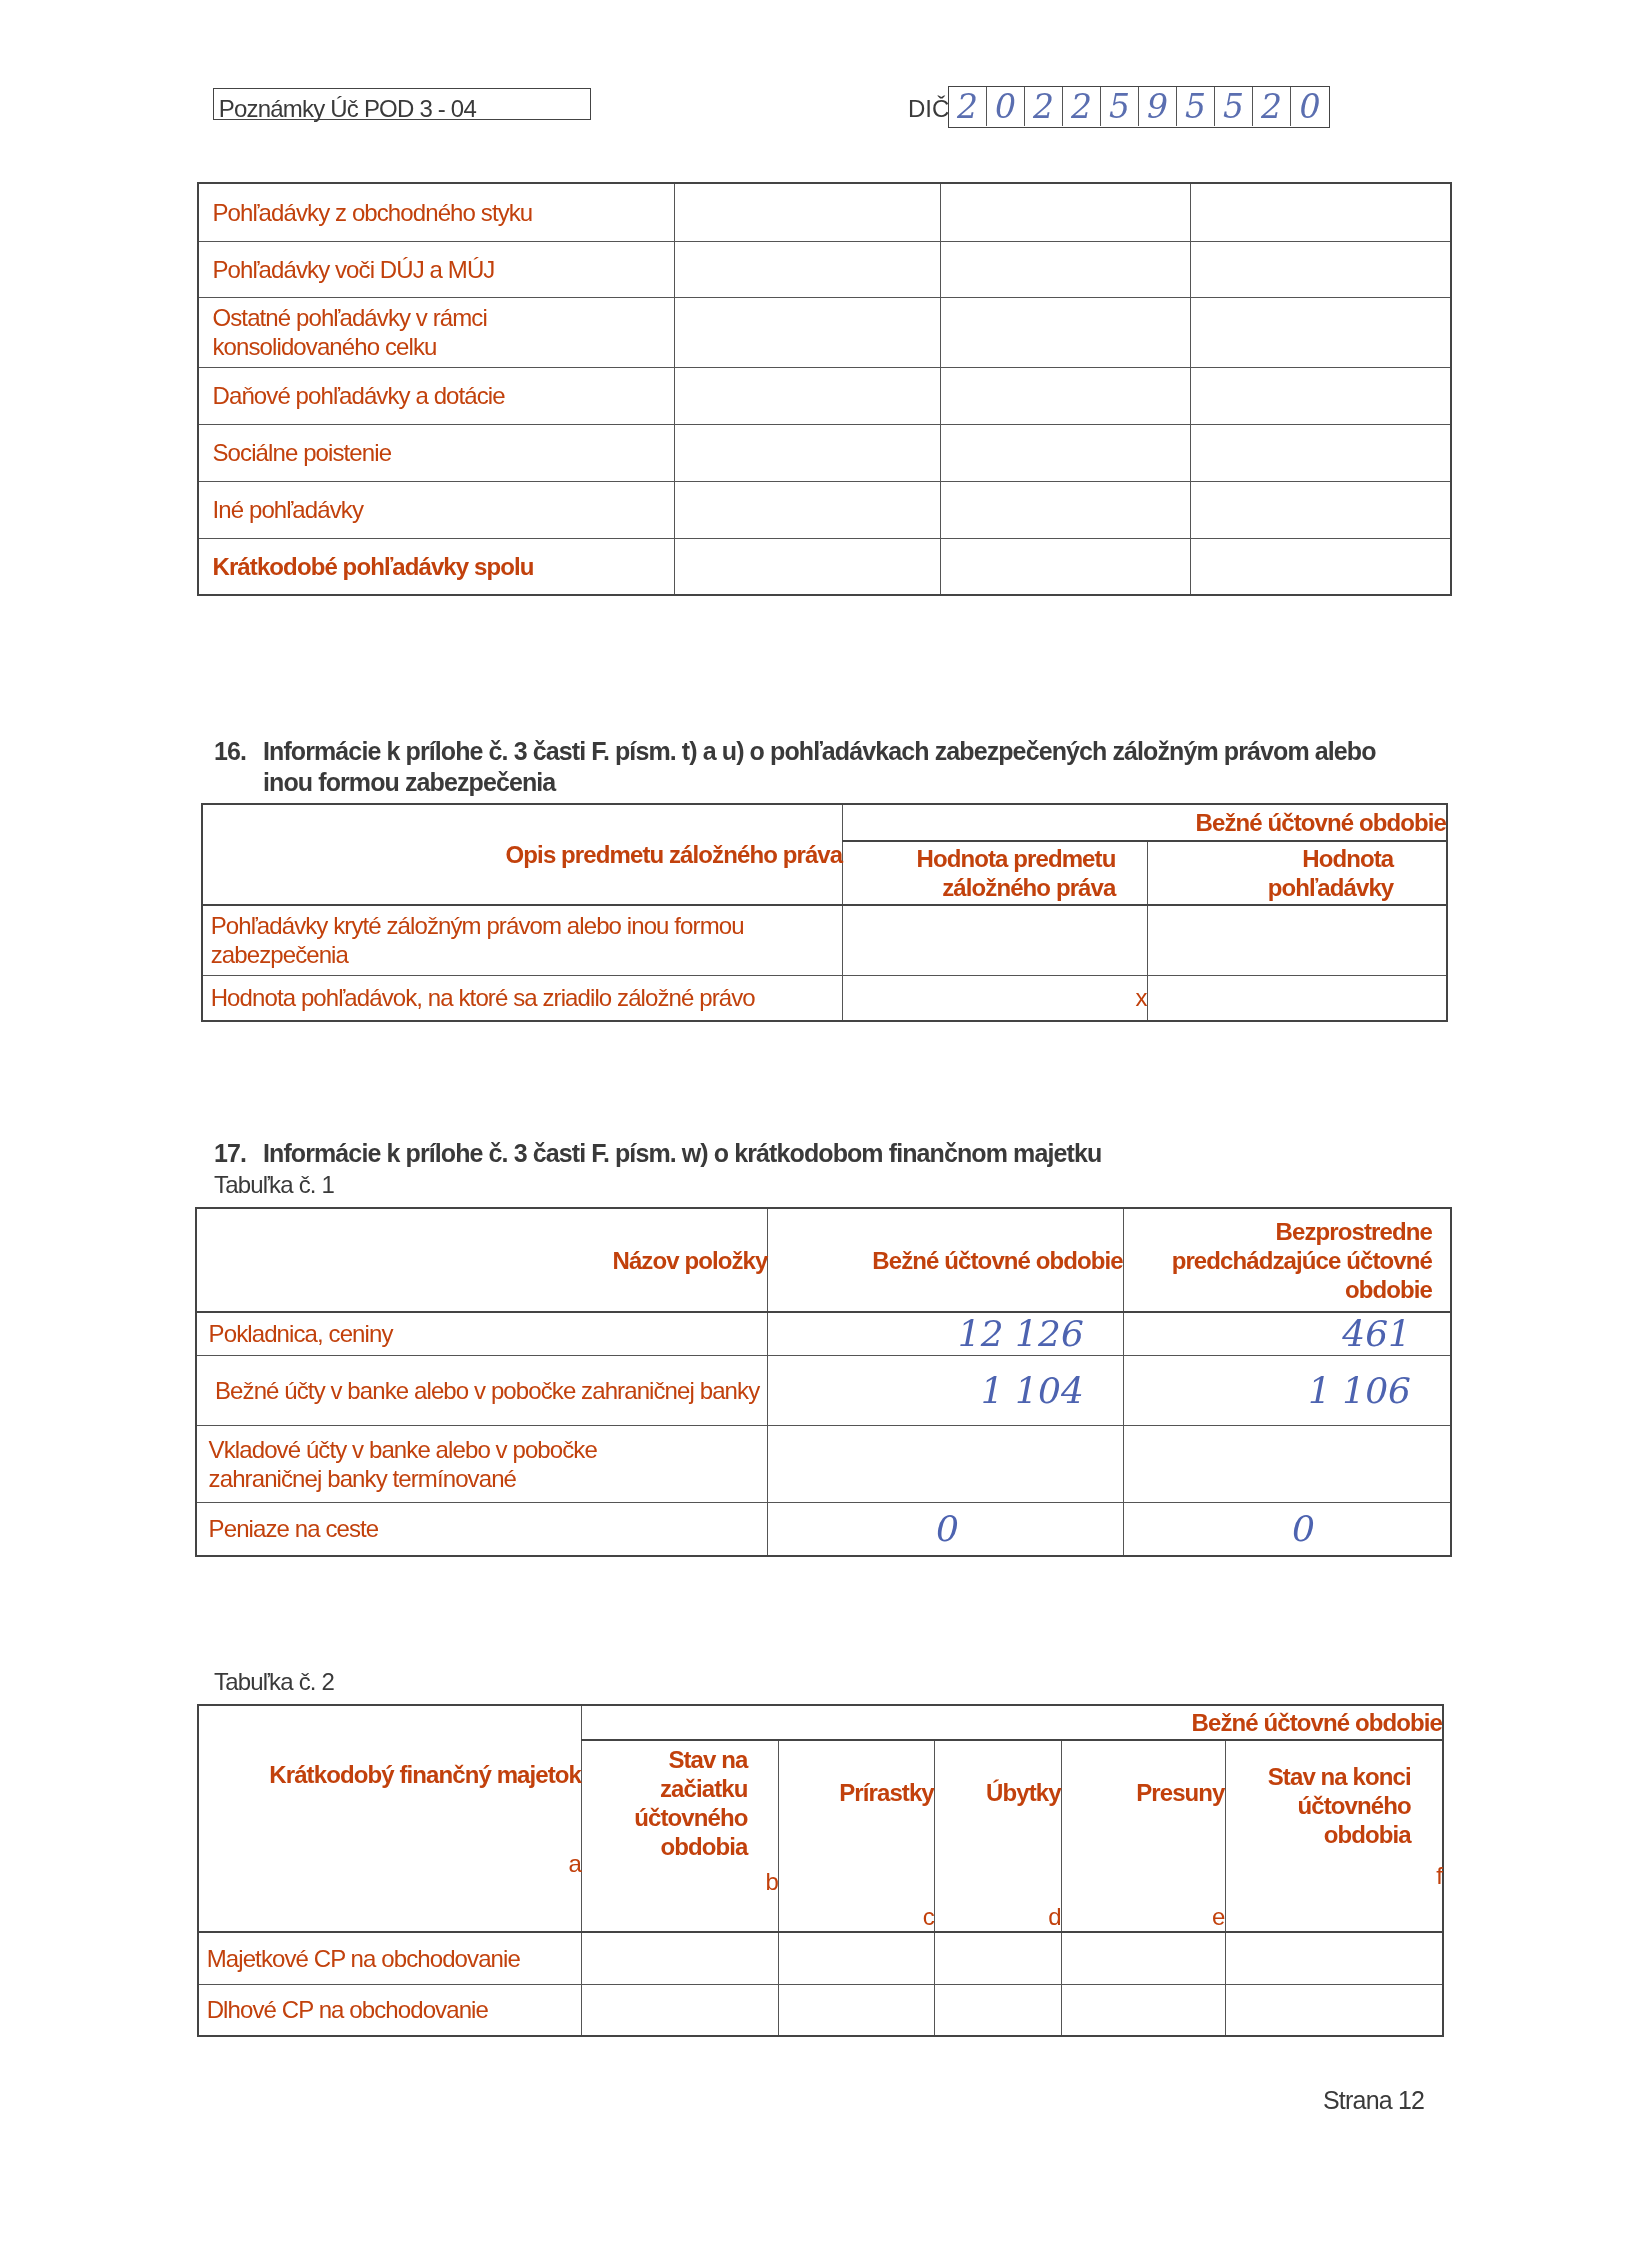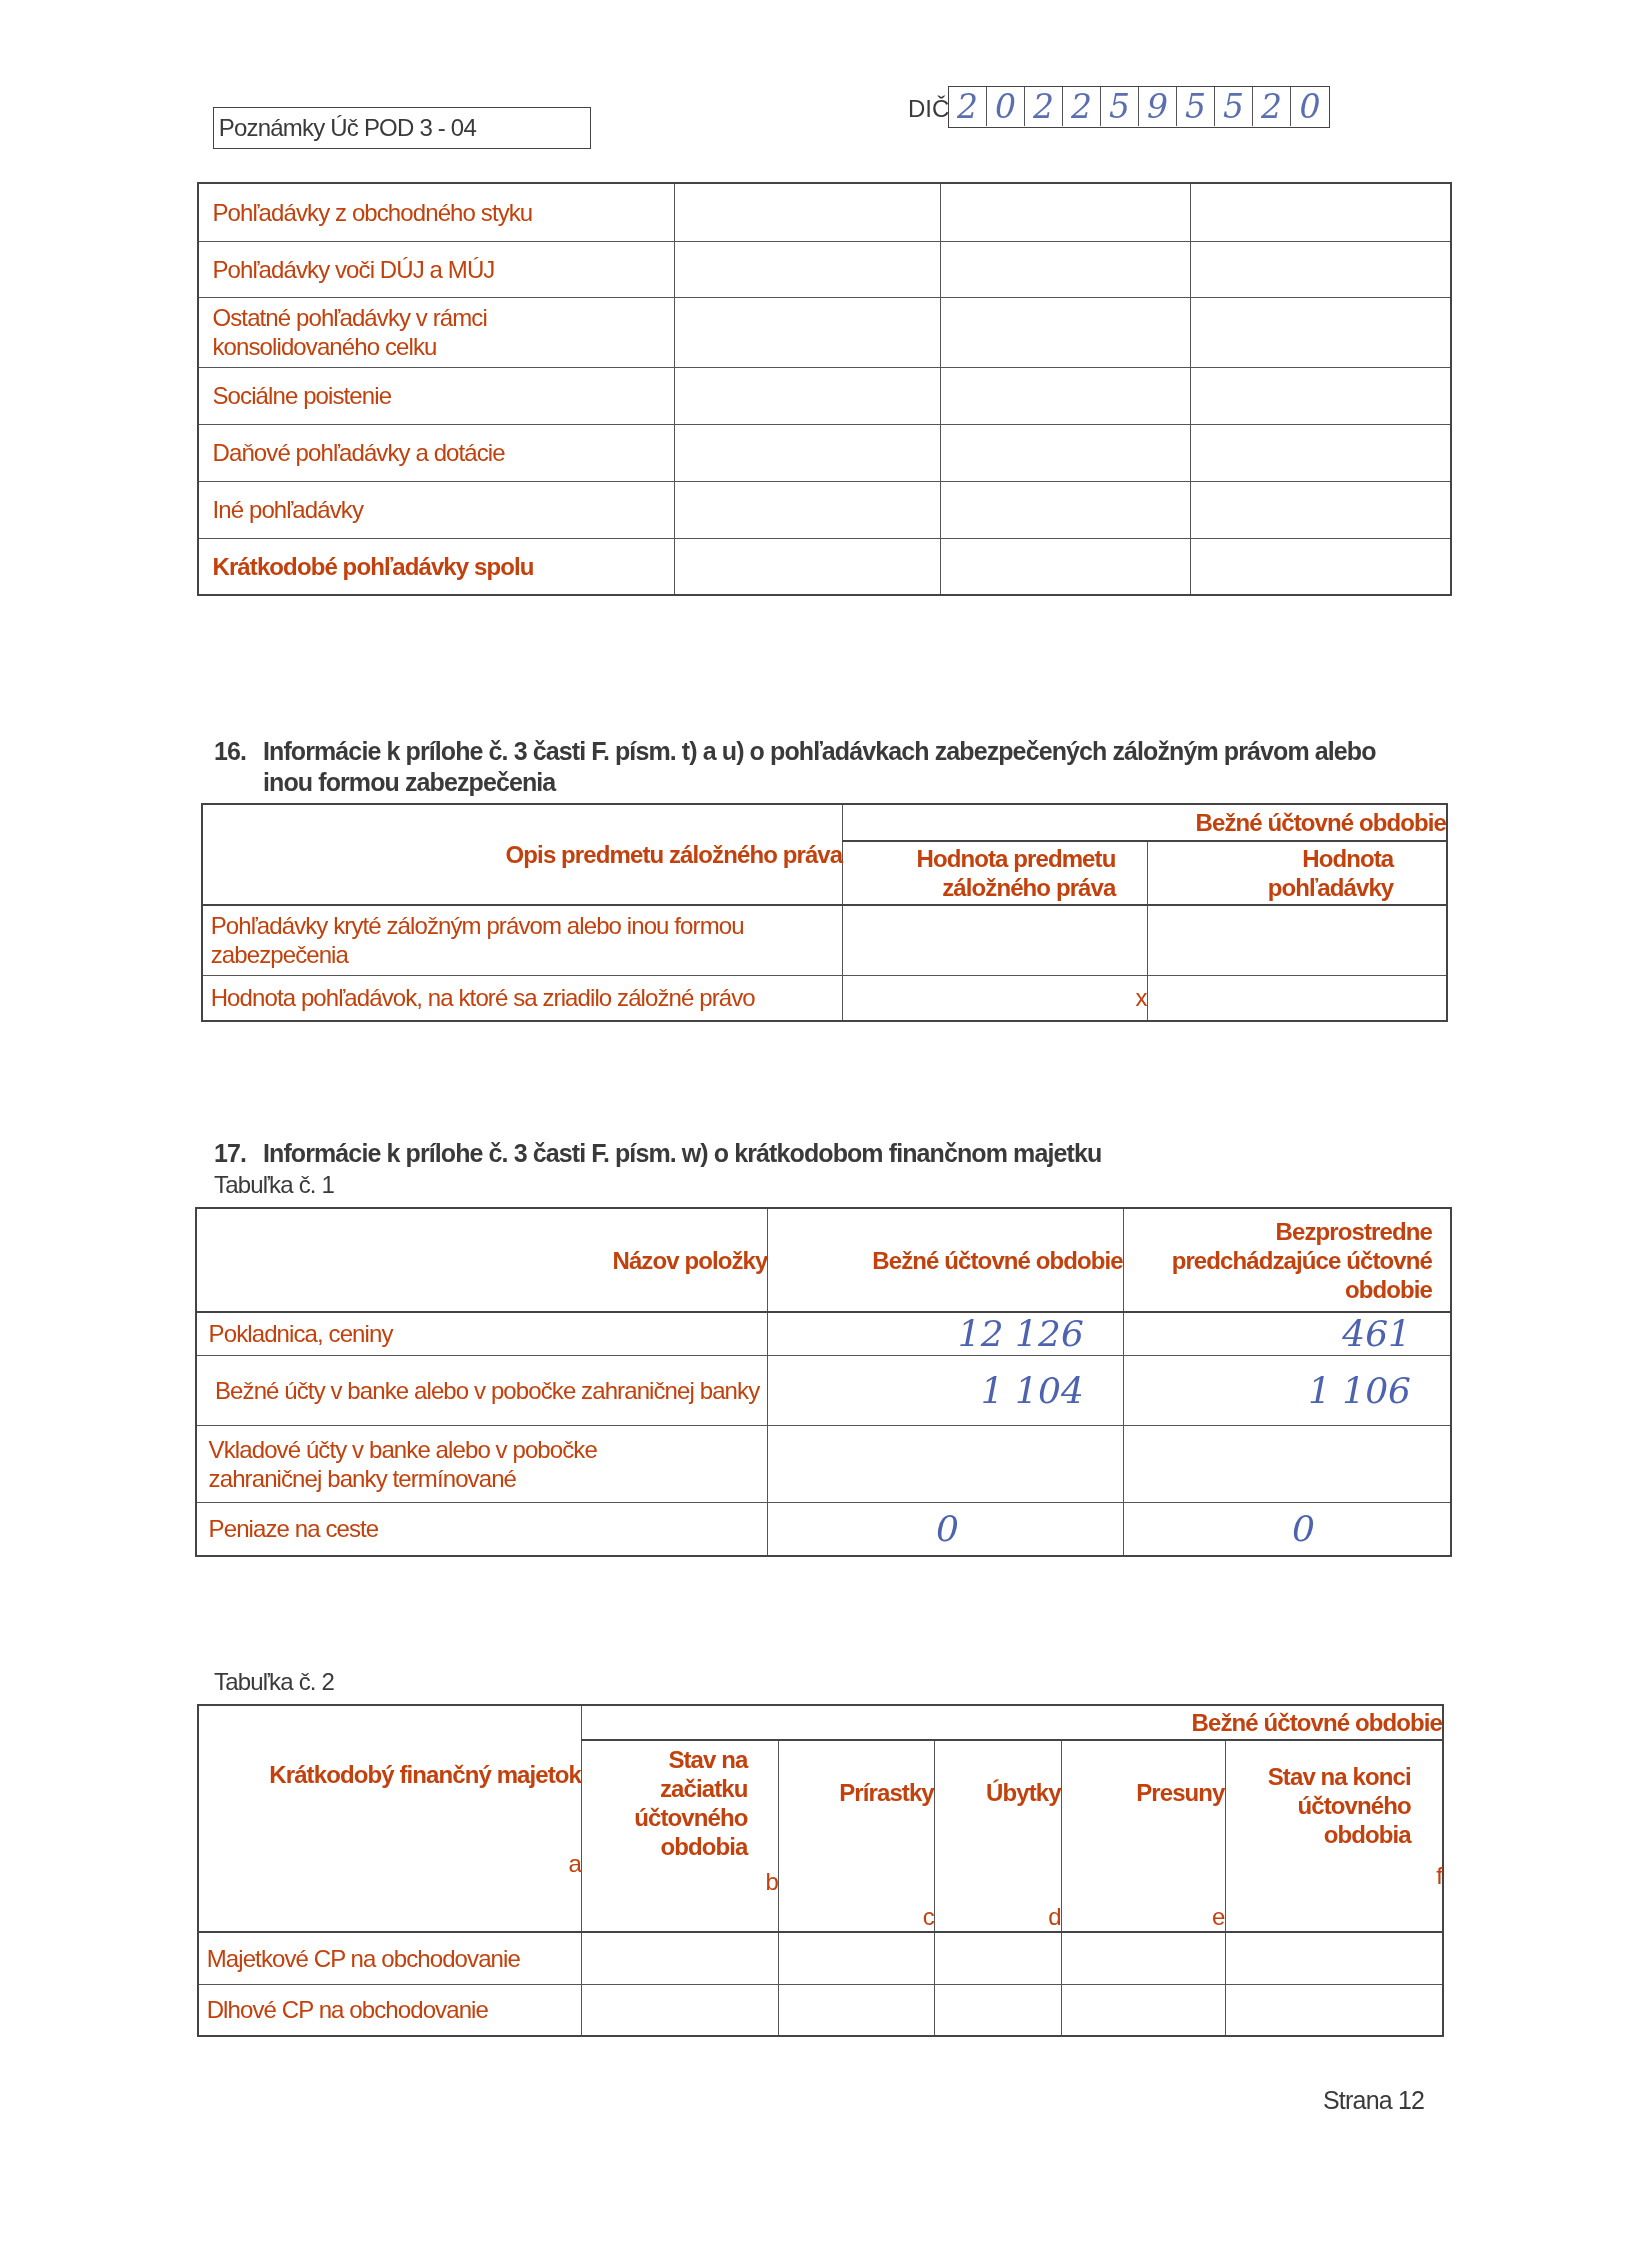--- a/index.html
+++ b/index.html
@@ -1,18 +1,18 @@
 <!DOCTYPE html>
 <html><head>
 <meta charset="utf-8">
 <style>
   html, body { margin:0; padding:0; }
   body { width:1641px; height:2257px; background:#ffffff; position:relative; font-family:"Liberation Sans", sans-serif; color:#3a3a3a; overflow:hidden; }
   .abs { position:absolute; }
-  .hdr-box { left:213px; top:88px; width:378px; height:42px; border:1.9px solid #444; box-sizing:border-box; font-size:24px; line-height:39px; padding-left:4.8px; letter-spacing:-0.8px;margin-top:19px; }
+  .hdr-box { left:213px; top:88px; width:378px; height:32px; border:1.9px solid #444; box-sizing:border-box; font-size:24px; line-height:39px; padding-left:4.8px; letter-spacing:-0.8px; }
   .dic-label { left:908px; top:95px; font-size:24px; }
   .dic-boxes { left:948px; top:86px; height:42px; display:flex; border:1.9px solid #444; box-sizing:border-box; }
   .dic-cell { width:38px; height:39px; border-right:1.4px solid #555; box-sizing:border-box; font-family:"DejaVu Serif", serif; font-style:italic; color:#5a6eb0; font-size:33px; line-height:39px; text-align:center; }
   .dic-cell:last-child { border-right:none; }
 
   table { border-collapse:collapse; position:absolute; }
   td, th { border:1.4px solid #555; padding:0; box-sizing:border-box; font-weight:normal; }
   .txt { font-size:24px; letter-spacing:-0.9px; line-height:29px; padding-left:13.5px; color:#c2410c; text-align:left; }
   .bold { font-weight:bold; }
   .center { text-align:right; padding-left:0; }
@@ -68,27 +68,27 @@
   </tr>
   <tr style="height:70px">
     <td class="txt" style="width:357px">
           <div style="width:328px">Ostatné pohľadávky v rámci konsolidovaného celku</div>
         </td>
     <td></td>
     <td></td>
     <td></td>
   </tr>
   <tr style="height:57px">
+    <td class="txt">Daňové pohľadávky a dotácie</td>
+    <td></td>
+    <td></td>
+    <td></td>
+  </tr>
+  <tr style="height:57px">
     <td class="txt">Sociálne poistenie</td>
-    <td></td>
-    <td></td>
-    <td></td>
-  </tr>
-  <tr style="height:57px">
-    <td class="txt">Daňové pohľadávky a dotácie</td>
     <td></td>
     <td></td>
     <td></td>
   </tr>
   <tr style="height:57px">
     <td class="txt">Iné pohľadávky</td>
     <td></td>
     <td></td>
     <td></td>
   </tr>

